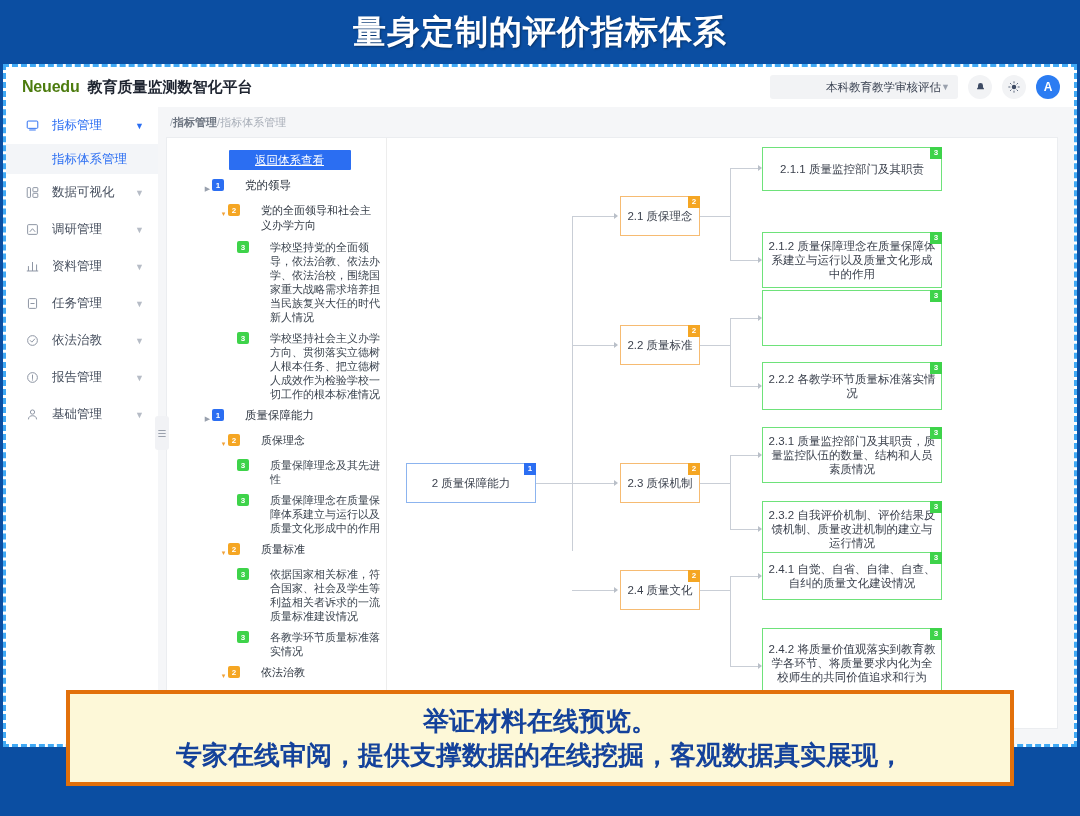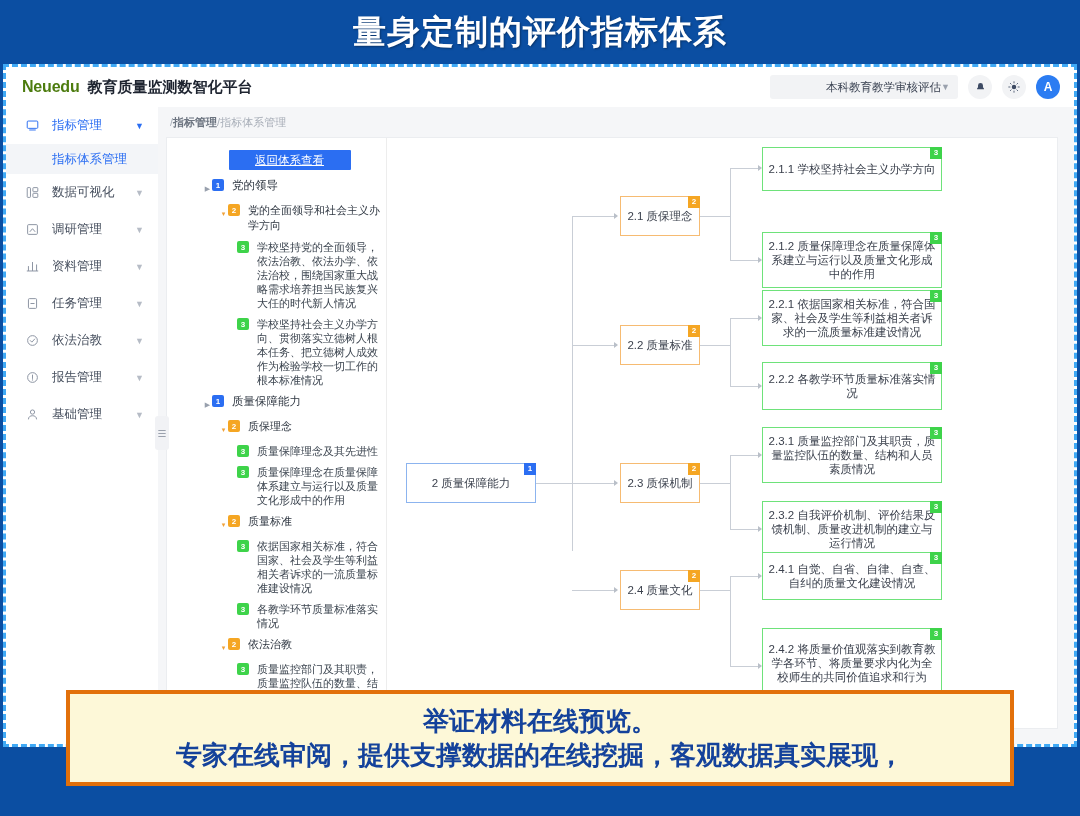--- a/index.html
+++ b/index.html
@@ -96,21 +96,21 @@
   .caret{width:9px;flex:0 0 9px;color:#98a0ad;font-size:7px;padding-top:3px;text-align:center;}
   .caret.down{color:#f0a23a;}
   .badge{
     flex:0 0 auto;width:12px;height:12px;border-radius:2px;color:#fff;font-size:8px;
     display:flex;align-items:center;justify-content:center;font-weight:bold;margin-top:1px;
   }
   .b1{background:#2b6ef2;}
   .b2{background:#f5a councilor;}
   .b2{background:#f5a623;}
   .b3{background:#3ed34a;}
-  .tlabel{margin-left:8px;font-size:11px;color:#2f3742;}
+  .tlabel{margin-left:21px;font-size:11px;color:#2f3742;}
   .tlabel.lv1{font-size:11.5px;color:#2f3742;}
   .tlabel.lv3{font-size:11px;color:#3b444f;line-height:14px;}
   .lvl1{padding-left:4px;}
   .lvl2{padding-left:20px;}
   .lvl3{padding-left:38px;}
 
   
   .map{position:absolute;left:221px;top:0;right:0;height:590px;overflow:hidden;}
   .mm-node{
     position:absolute;box-sizing:border-box;background:#fff;border:1px solid #cfd4dc;
@@ -438,30 +438,29 @@
               <span class="corner">2</span>
               <span>2.3 质保机制</span>
             </div>
             <div class="mm-node n2" style="left:232px;top:432px;width:80px;height:40px;">
               <span class="corner">2</span>
               <span>2.4 质量文化</span>
             </div>
 
             <div class="mm-node n3" style="left:374px;top:9px;width:180px;height:44px;">
               <span class="corner">3</span>
-              <span>2.1.1 学校坚持社会主义办学方向</span>
+              <span>2.1.1 质量监控部门及其职责</span>
             </div>
             <div class="mm-node n3" style="left:374px;top:94px;width:180px;height:56px;">
               <span class="corner">3</span>
               <span>2.1.2 质量保障理念在质量保障体系建立与运行以及质量文化形成中的作用</span>
             </div>
 
             <div class="mm-node n3" style="left:374px;top:152px;width:180px;height:56px;">
               <span class="corner">3</span>
-              <span>2.2.1 依据国家相关标准，符合国家、社会及学生等利益相关者诉求的一流质量标准建设情况</span>
             </div>
             <div class="mm-node n3" style="left:374px;top:224px;width:180px;height:48px;">
               <span class="corner">3</span>
               <span>2.2.2 各教学环节质量标准落实情况</span>
             </div>
 
             <div class="mm-node n3" style="left:374px;top:289px;width:180px;height:56px;">
               <span class="corner">3</span>
               <span>2.3.1 质量监控部门及其职责，质量监控队伍的数量、结构和人员素质情况</span>
             </div>

